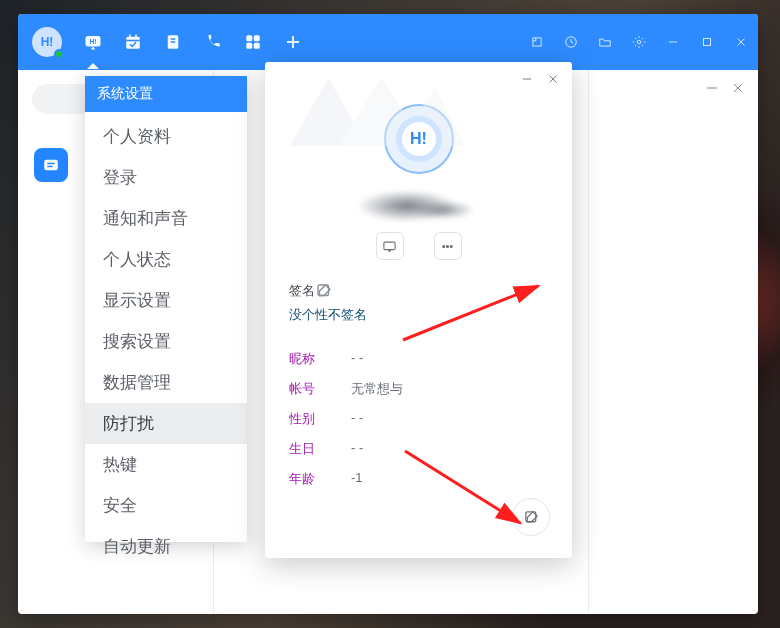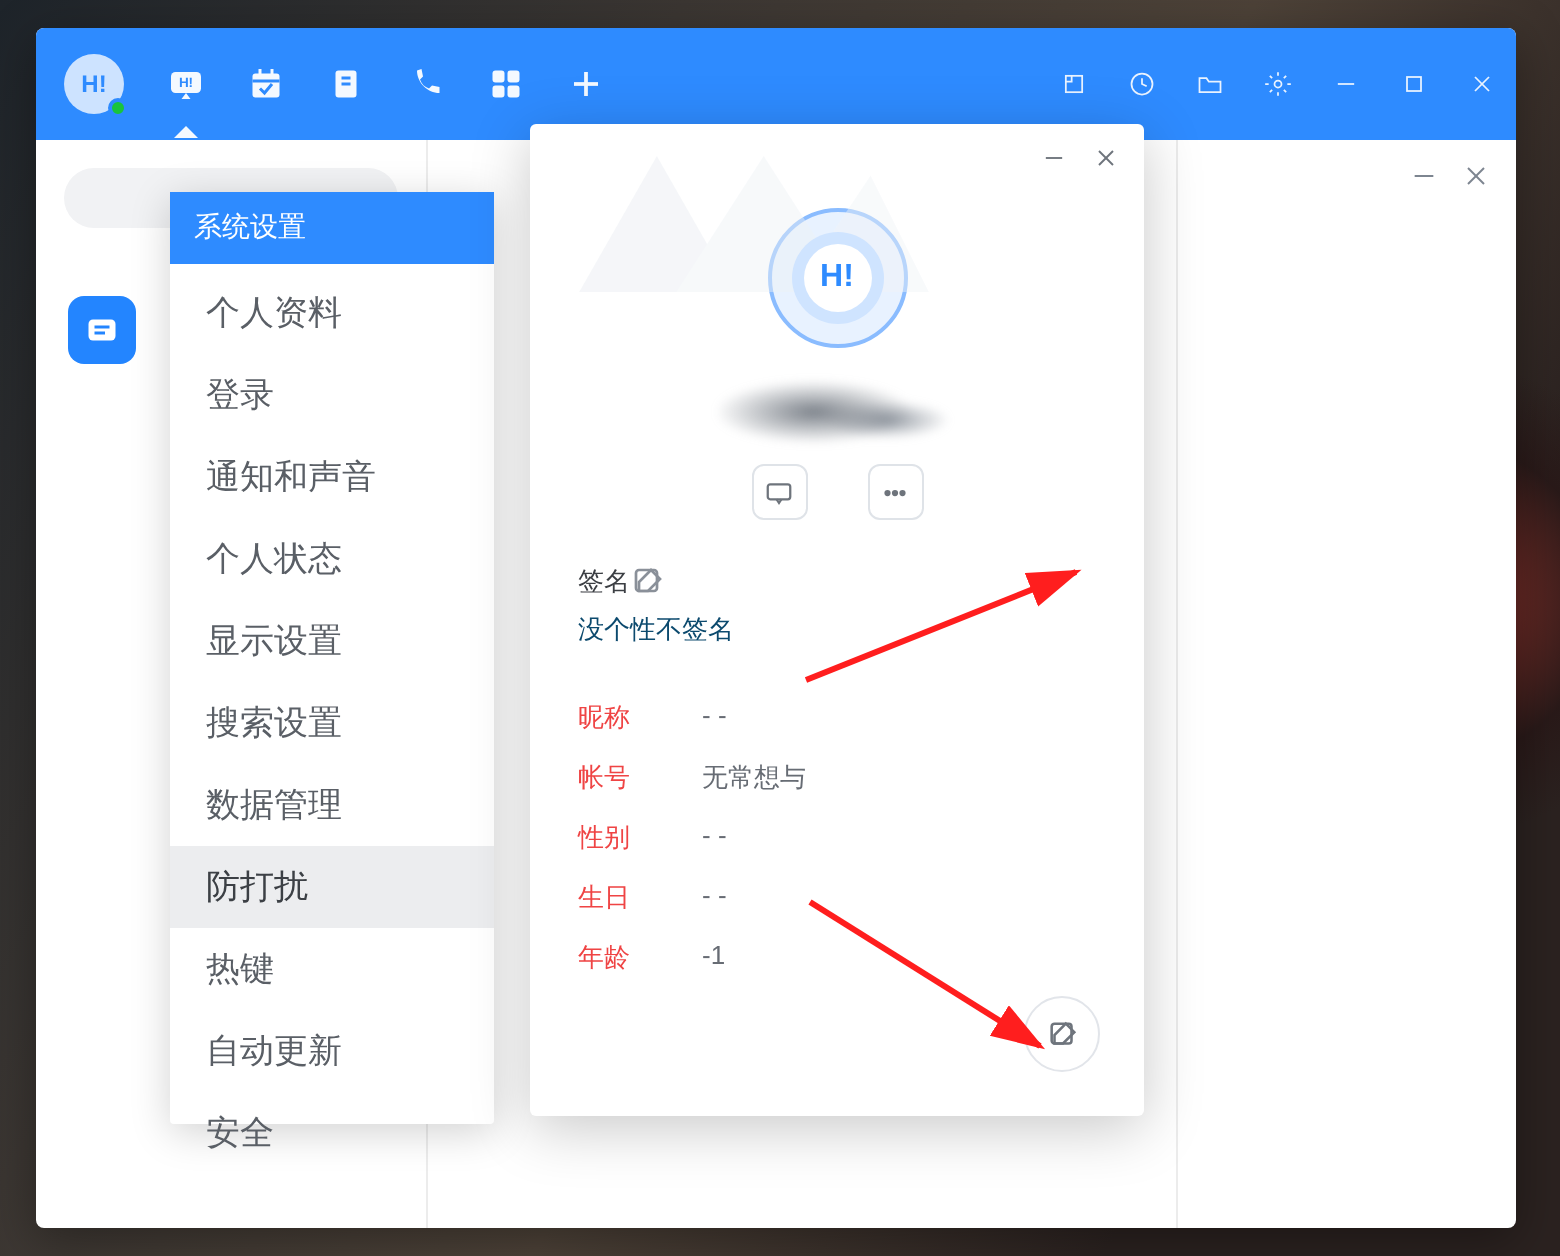--- a/index.html
+++ b/index.html
@@ -73,21 +73,21 @@
   .channel-badge svg{width:18px;height:18px;fill:#fff}
   .right-col{flex:1;position:relative}
   .right-spacer{position:absolute;right:0;top:0;width:170px;height:100%;border-left:1px solid #ececec}
   .right-header{display:flex;justify-content:flex-end;gap:10px;padding:10px 12px}
   .right-header .hdr-icon{width:16px;height:16px;cursor:pointer}
   .right-header .hdr-icon svg{width:100%;height:100%;stroke:#7d8590;fill:none;stroke-width:1.5}
   .right-under-label{position:absolute;left:-18px;top:330px;color:#bfc5cc;font-size:13px}
 
   
   .settings-panel {
-    position:absolute; left:85px; top:96px;
+    position:absolute; left:85px; top:76px;
     width:162px; height:466px;
     background:#fff; box-shadow:0 4px 20px rgba(0,0,0,.18);
     border-radius:2px;
   }
   .settings-title{
     height:36px;background:#2e8bff;color:#fff;
     display:flex;align-items:center;padding:0 12px;font-size:14px;
   }
   .settings-list{padding:4px 0}
   .settings-item{
@@ -123,21 +123,21 @@
   .pm-act{width:28px;height:28px;border:1px solid #dfe3e8;border-radius:6px;display:flex;align-items:center;justify-content:center;cursor:pointer}
   .pm-act svg{width:15px;height:15px;stroke:#6e747c;fill:none;stroke-width:1.8}
   .pm-body{padding:22px 24px 0}
   .pm-sig-row{display:flex;align-items:center;}
   .pm-label{font-size:13px;color:#3c3f44}
   .sig-text{color:#0c4a6e;font-size:13px;margin-top:6px}
   .edit-btn{width:18px;height:18px;cursor:pointer}
   .edit-btn svg{width:100%;height:100%;stroke:#8a9099;fill:none;stroke-width:1.8}
   .pm-fields{margin-top:26px}
   .pm-field{display:flex;font-size:13px;color:#5a5f66;margin-bottom:12px}
-  .pm-field .k{width:62px;color:#ef4444}
+  .pm-field .k{width:62px;color:#a21caf}
   .pm-field .v{color:#676c74}
   .fab-edit{
     position:absolute; right:22px; bottom:22px;
     width:38px;height:38px;border-radius:50%;border:1px solid #e2e5ea;
     display:flex;align-items:center;justify-content:center;cursor:pointer;background:#fff;
   }
   .fab-edit svg{width:17px;height:17px;stroke:#6e747c;fill:none;stroke-width:1.8}
 
   
   .annot{position:absolute;pointer-events:none}
@@ -269,22 +269,22 @@
   <div class="settings-list" id="settings-list">
       <div class="settings-item">个人资料</div>
       <div class="settings-item">登录</div>
       <div class="settings-item">通知和声音</div>
       <div class="settings-item">个人状态</div>
       <div class="settings-item">显示设置</div>
       <div class="settings-item">搜索设置</div>
       <div class="settings-item">数据管理</div>
       <div class="settings-item active">防打扰</div>
       <div class="settings-item">热键</div>
+      <div class="settings-item">安全</div>
       <div class="settings-item">自动更新</div>
-      <div class="settings-item">安全</div>
     </div>
 </div>
 
 <div class="profile-modal">
   <svg class="triangles" viewBox="0 0 180 70">
     <polygon points="0,70 40,0 80,70" fill="#e9edf2"></polygon>
       <polygon points="50,70 95,0 140,70" fill="#eef2f6"></polygon>
       <polygon points="110,70 150,10 180,70" fill="#f1f4f8"></polygon>
   </svg>
   <div class="pm-head">

